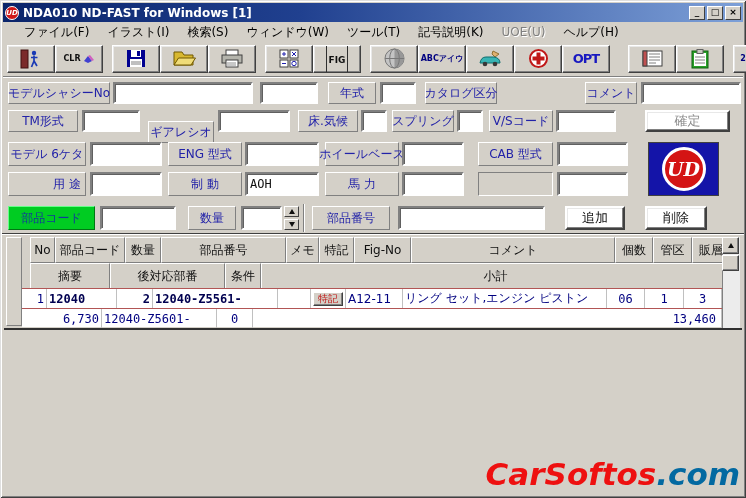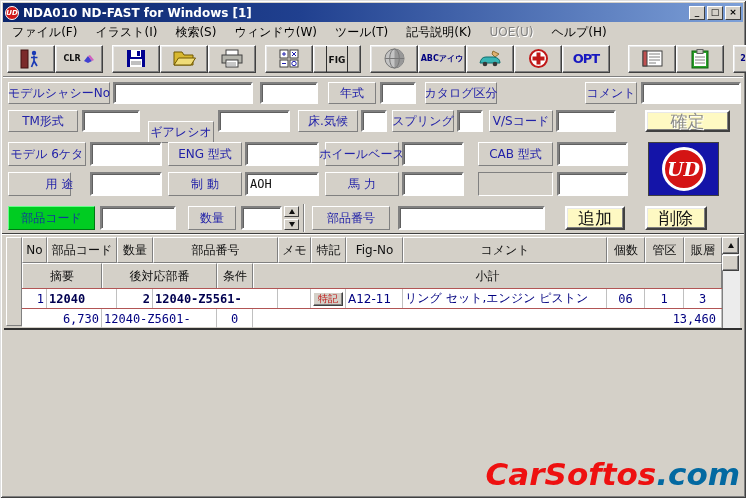--- a/index.html
+++ b/index.html
@@ -13,21 +13,21 @@
               background:linear-gradient(90deg,#0a246a 0%,#20408f 40%,#7da0d8 100%);
               display:flex; align-items:center; padding:0 2px; color:#fff; }
   .title-icon { width:14px; height:14px; border-radius:50%; background:#d01818; border:1px solid #fff;
                 color:#fff; font-size:7px; font-weight:bold; display:flex; align-items:center; justify-content:center; margin-right:4px; font-style:italic;}
   .title-text { font-weight:bold; font-size:12px; white-space:nowrap; }
   .win-controls { margin-left:auto; display:flex; gap:2px; }
   .win-btn { width:16px; height:14px; background:#d4d0c8; border:1px solid; border-color:#fff #404040 #404040 #fff;
              font-size:9px; line-height:11px; text-align:center; color:#000; font-weight:bold; cursor:default; }
 
   
-  .menubar { position:absolute; left:3px; top:22px; right:3px; height:20px; display:flex; align-items:center; padding-left:0; background:#d4d0c8; }
+  .menubar { position:absolute; left:3px; top:22px; right:3px; height:20px; display:flex; align-items:center; padding-left:12px; background:#d4d0c8; }
   .menu-item { padding:2px 9px; color:#000; white-space:nowrap; }
   .menu-item.disabled { color:#808080; text-shadow:1px 1px 0 #fff; }
 
   
   .toolbar { position:absolute; left:3px; top:42px; right:3px; height:35px; display:flex; align-items:center; padding:2px 2px 3px 4px;
              border-bottom:1px solid #808080; box-shadow:0 1px 0 #ffffff; }
   .tbtn { width:48px; height:28px; background:#d4d0c8; border:1px solid; border-color:#fff #404040 #404040 #fff;
           box-shadow: inset -1px -1px 0 #808080, inset 1px 1px 0 #e8e8e8;
           display:flex; flex-direction:row; align-items:center; justify-content:center; flex:0 0 auto; overflow:hidden; }
   .tgap { width:9px; flex:0 0 auto; }
@@ -38,41 +38,41 @@
            display:flex; align-items:center; padding:0 6px 0 4px; gap:4px; }
   .brand-circle { width:19px; height:19px; border-radius:50%; background:#d01818; color:#fff; font-size:9px; font-weight:bold; font-style:italic;
                   display:flex; align-items:center; justify-content:center; font-family:"DejaVu Serif",serif;}
   .brand-text { font-weight:bold; font-size:15px; color:#101010; white-space:nowrap; letter-spacing:1px;}
 
   
   .flabel { position:absolute; height:22px; background:#d4d0c8; border:1px solid; border-color:#ffffff #808080 #808080 #ffffff;
             color:#2222a8; display:flex; align-items:center; justify-content:center; font-size:12px; white-space:nowrap; }
   .field { position:absolute; height:22px; background:#fff; border:2px solid; border-color:#808080 #ffffff #ffffff #808080;
            box-shadow: inset 1px 1px 0 #606060; font-size:12px; padding:0 3px; font-family:"DejaVu Sans Mono","Liberation Mono",monospace; color:#101010; }
-  .btn { position:absolute; background:#fef9c3; border:2px solid; border-color:#ffffff #404040 #404040 #ffffff;
-         box-shadow: inset -1px -1px 0 #808080, inset 1px 1px 0 #e8e8e8; font-size:17px; color:#101010;
+  .btn { position:absolute; background:#ffffff; border:2px solid; border-color:#ffffff #404040 #404040 #ffffff;
+         box-shadow: inset -1px -1px 0 #808080, inset 1px 1px 0 #e8e8e8; font-size:13px; color:#101010;
          display:flex; align-items:center; justify-content:center; }
   .btn.disabled { color:#8a8a8a; text-shadow:1px 1px 0 #ffffff; }
   .green-label { background:#00cc22 !important; border-color:#66ff88 #007712 #007712 #66ff88 !important; color:#123a9a !important; }
   .flat-gray { position:absolute; height:22px; background:#d4d0c8; border:1px solid; border-color:#808080 #ffffff #ffffff #808080; }
 
   .ud-logo { position:absolute; background:#1414a8; display:flex; align-items:center; justify-content:center; border:1px solid #404040;}
   .ud-circle { width:44px; height:44px; border-radius:50%; background:#d41414; border:3px solid #fff; color:#fff;
                display:flex; align-items:center; justify-content:center; font-size:19px; font-weight:bold; font-style:italic; font-family:"DejaVu Serif",serif;}
 
   .spin { position:absolute; width:15px; height:11px; background:#d4d0c8; border:1px solid; border-color:#fff #404040 #404040 #fff;
           display:flex; align-items:center; justify-content:center; }
   .tri-up { width:0; height:0; border-left:3px solid transparent; border-right:3px solid transparent; border-bottom:5px solid #101010; }
   .tri-down { width:0; height:0; border-left:3px solid transparent; border-right:3px solid transparent; border-top:5px solid #101010; }
   .vsep { position:absolute; width:2px; border-left:1px solid #808080; border-right:1px solid #ffffff; }
   .hline { position:absolute; left:2px; right:2px; height:2px; border-top:1px solid #404040; border-bottom:1px solid #ffffff; }
 
   
   .th { position:absolute; background:#d4d0c8; border:1px solid; border-color:#ffffff #808080 #808080 #ffffff;
-        display:flex; align-items:center; justify-content:center; font-size:12px; color:#101010; white-space:nowrap; overflow:hidden;}
+        display:flex; align-items:center; justify-content:center; font-size:12px; color:#101010; white-space:nowrap; overflow:hidden;margin-left:8px;}
   .selector-strip { position:absolute; background:#d4d0c8; border:1px solid; border-color:#ffffff #808080 #808080 #ffffff; }
   .rowbg { position:absolute; background:#fff; }
   .td { position:absolute; height:19px; display:flex; align-items:center; font-size:12px; color:#000080; white-space:nowrap;
         overflow:hidden; border-right:1px solid #c0c0c0; font-family:"DejaVu Sans Mono","Liberation Mono",monospace; padding:0 2px;}
   .td.jp { font-family:"DejaVu Sans","Liberation Sans",sans-serif; }
   .td.bold { font-weight:bold; color:#000050; }
   .td.r { justify-content:flex-end; }
   .td.c { justify-content:center; }
   .redline { position:absolute; height:1px; background:#b25555; }
   .tbl-bottom { position:absolute; height:2px; background:#303030; }
@@ -335,21 +335,21 @@
   <div class="flabel" style="left:168px; top:142px; width:74px; height:24px;">ENG 型式</div>
   <input class="field" style="left: 245px; top: 142px; width: 74px; height: 24px;">
   <div class="flabel" style="left:325px; top:142px; width:74px; height:24px;">ホイールベース</div>
   <input class="field" style="left: 402px; top: 142px; width: 62px; height: 24px;">
   <div class="flabel" style="left:478px; top:142px; width:75px; height:24px;">CAB 型式</div>
   <input class="field" style="left: 557px; top: 142px; width: 71px; height: 24px;">
   <div class="ud-logo" style="left:648px; top:142px; width:71px; height:54px;">
     <span class="ud-circle">UD</span>
   </div>
 
-  <div class="flabel" style="left:8px; top:172px; width:63px; height:24px;padding-left:40px;">用 途</div>
+  <div class="flabel" style="left:8px; top:172px; width:78px; height:24px;padding-left:40px;">用 途</div>
   <input class="field" style="left: 90px; top: 172px; width: 72px; height: 24px;">
   <div class="flabel" style="left:168px; top:172px; width:74px; height:24px;">制 動</div>
   <input class="field" style="left: 245px; top: 172px; width: 74px; height: 24px;" value="AOH">
   <div class="flabel" style="left:325px; top:172px; width:74px; height:24px;">馬 力</div>
   <input class="field" style="left: 402px; top: 172px; width: 62px; height: 24px;">
   <div class="flat-gray" style="left:478px; top:172px; width:75px; height:24px;"></div>
   <input class="field" style="left: 557px; top: 172px; width: 71px; height: 24px;">
 
   <div class="flabel green-label" style="left:8px; top:206px; width:87px; height:24px;">部品コード</div>
   <input class="field" style="left: 100px; top: 206px; width: 76px; height: 24px;">

